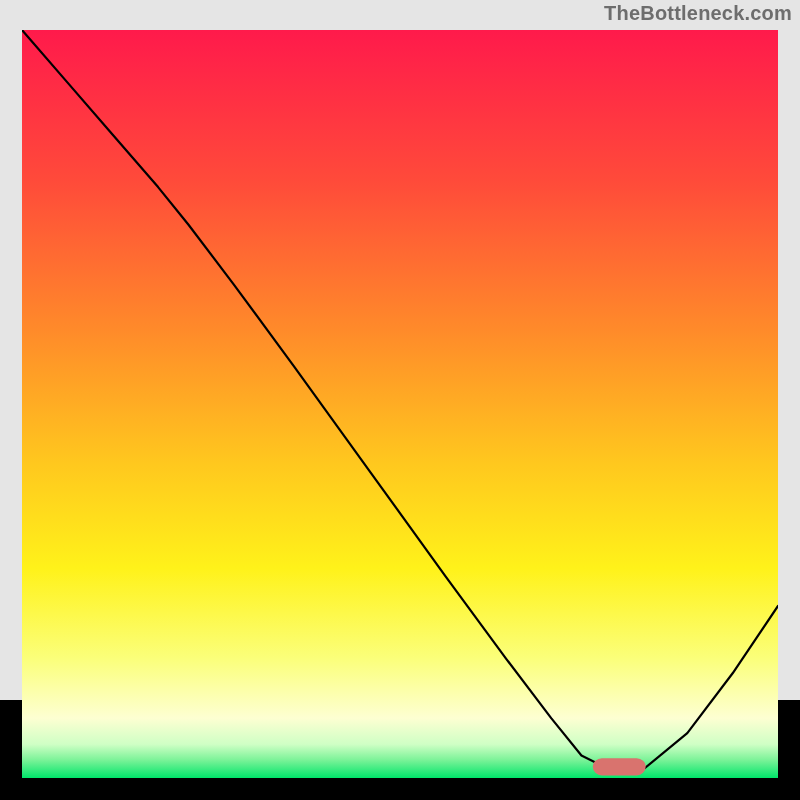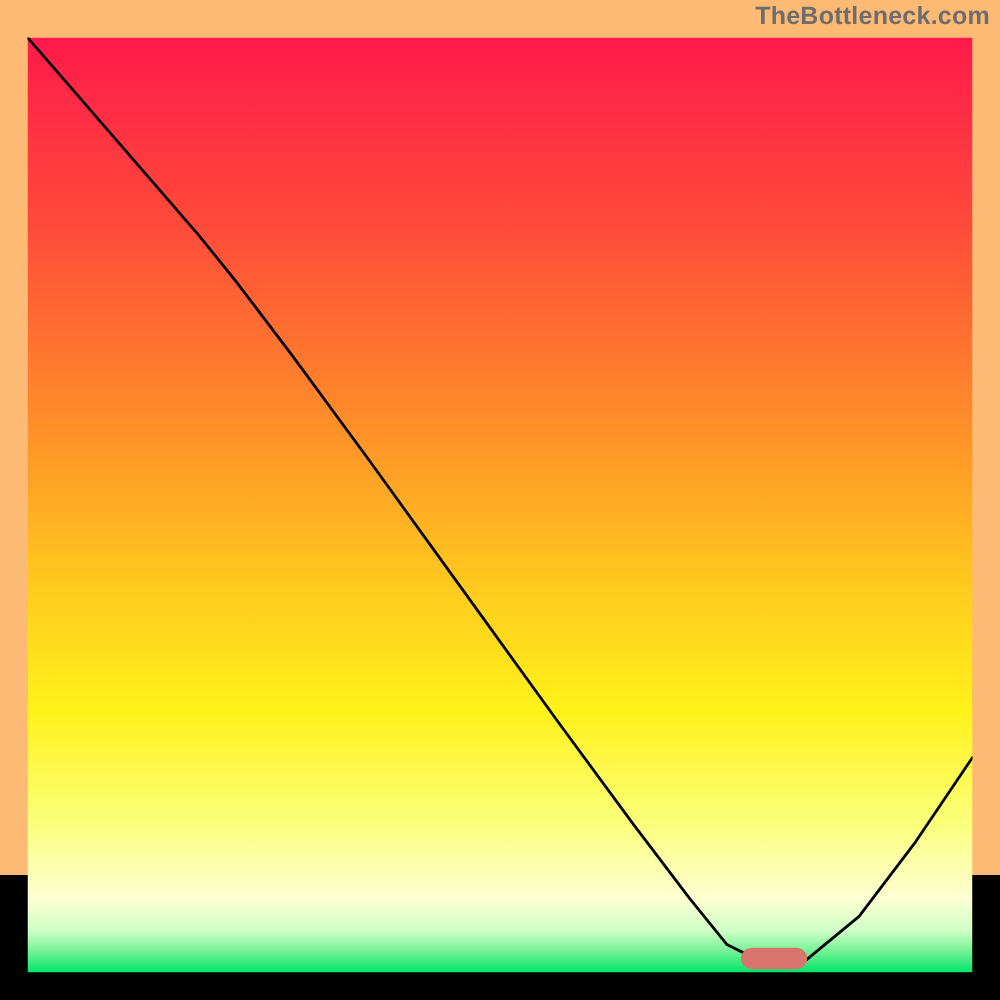--- a/index.html
+++ b/index.html
@@ -8,21 +8,21 @@
     width: 800px;
     height: 800px;
     background: #000;
     font-family: Arial, Helvetica, sans-serif;
     overflow: hidden;
   }
   .frame {
     position: absolute;
     left: 0; top: 0;
     width: 800px; height: 700px;
-    background: #fdba74;
+    background: #e5e5e5;
   }
   .watermark {
     position: absolute;
     top: 2px;
     right: 8px;
     color: #6d6d6d;
     font-size: 20px;
     font-weight: 600;
     letter-spacing: 0.2px;
     user-select: none;

